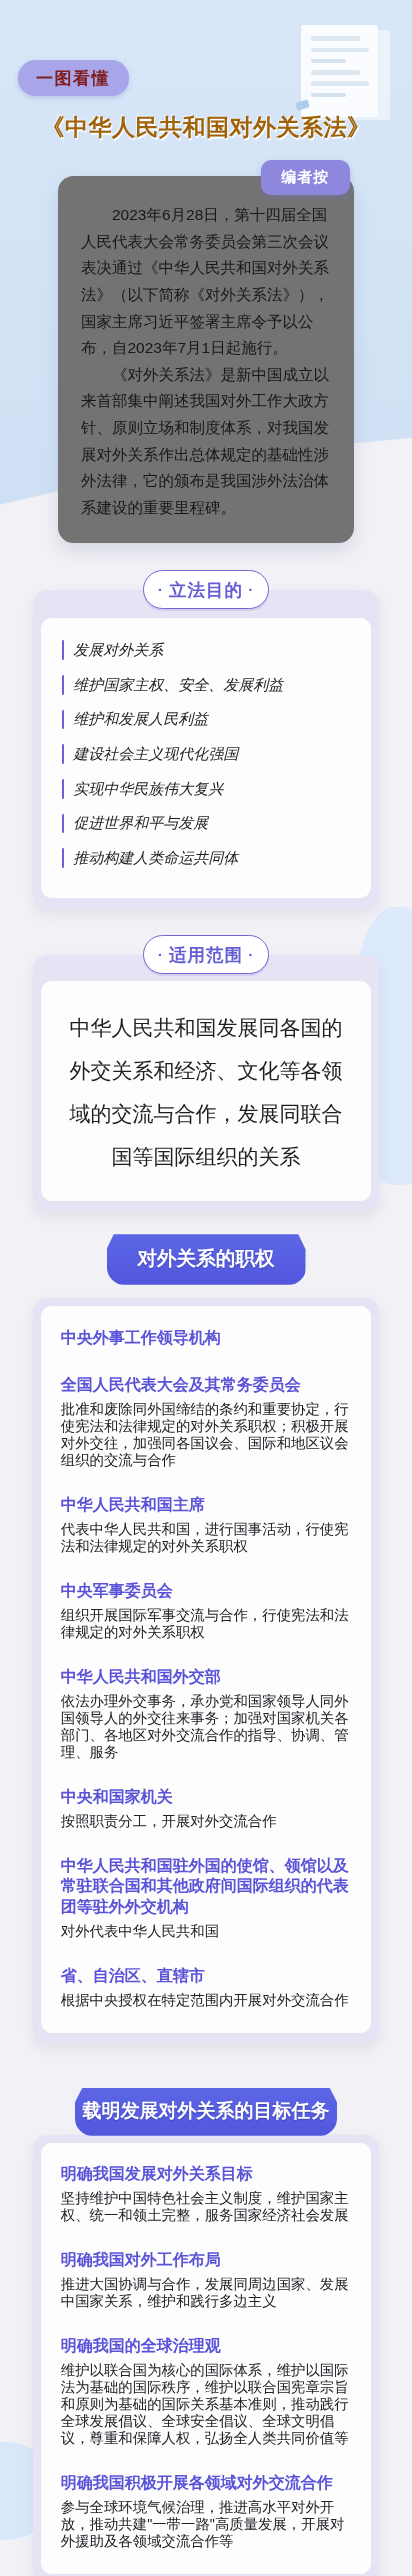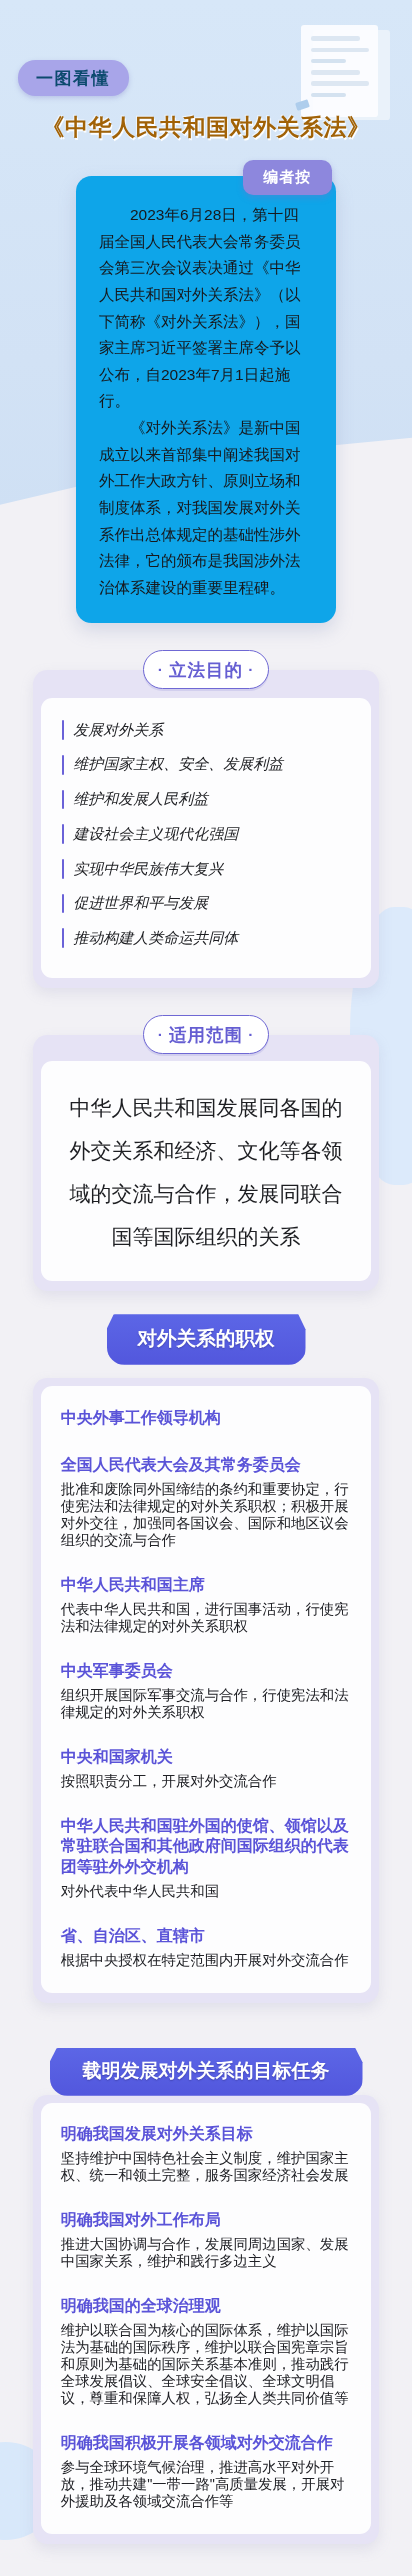--- a/index.html
+++ b/index.html
@@ -24,33 +24,33 @@
   .doc-sheet-back { position:absolute; top:5.2px; left:11.3px; width:77px; height:90px; background:rgba(236,243,250,.9); border-radius:3.1px; }
   .doc-sheet { position:absolute; top:0; left:0; width:77px; height:92px; background:rgba(252,253,255,.92); border-radius:3.1px; padding:11.3px 9.3px; }
   .doc-line { height:4.6px; border-radius:2.1px; background:#dde7f2; margin-bottom:6.7px; }
   .doc-line.short { width:60%; background:#d4e2f0; }
   .doc-line.mid { width:85%; }
   .doc-accent { position:absolute; left:-5.2px; bottom:13.4px; width:13.4px; height:8.2px; background:#aecdec; border-radius:1.5px; transform:rotate(-18deg); }
   
   .content { position:relative; z-index:1; }
   .badge {
     display:inline-block; margin:60px 0 0 17.5px; padding:6.7px 18.5px;
-    background:#a8a5e9; color:#0c4a6e; border-radius:17.5px;
+    background:#a8a5e9; color:#7f1d1d; border-radius:17.5px;
     font-size:17px; font-weight:bold; letter-spacing:1.5px;
     box-shadow:0 2.1px 5.2px rgba(130,130,200,.35);
   }
   .main-title {
     margin-top:15.5px; text-align:center;
     font-size:23px; font-weight:900; color:#a16207; letter-spacing:0.5px;
     text-shadow:1px 1.5px 0 rgba(255,255,255,.95), -1px -1px 0 rgba(255,255,255,.6);
   }
   
   .editor-card {
-    position:relative; width:260px; margin:33px auto 0;
-    background:#0ea5e9; border-radius:15.5px;
+    position:relative; width:296px; margin:33px auto 0;
+    background:#737373; border-radius:15.5px;
     padding:26px 23px 21.6px;
     box-shadow:0 7.2px 17.5px rgba(140,150,190,.28);
   }
   .editor-tab {
     position:absolute; top:-15.5px; right:4.1px;
     background:#8d87dd; color:#fff; border-radius:10.3px;
     padding:7.7px 20.6px; font-size:15px; font-weight:bold; letter-spacing:1px;
     box-shadow:0 3.1px 6.2px rgba(120,115,200,.35);
   }
   .editor-card p { font-size:15.5px; line-height:1.72; text-indent:2em; color:#17181c; }
@@ -82,21 +82,21 @@
   
   .banner {
     position:relative; z-index:2; margin:0 auto;
     background:linear-gradient(180deg,#5c66e6,#5257dd);
     color:#fff; text-align:center; font-weight:bold;
     border-radius:8.2px 8.2px 17.5px 17.5px;
     clip-path:polygon(7.2px 0, calc(100% - 7.2px) 0, 100% 30%, 100% 100%, 0 100%, 0 30%);
     text-shadow:0 1px 1.5px rgba(40,40,120,.45);
   }
   .banner-powers { width:199px; font-size:19.6px; padding:11.3px 0 12.4px; margin-top:23px; }
-  .banner-goals { width:313px; font-size:19px; padding:10.3px 0 11.3px; margin-top:45px; margin-bottom:-1px; }
+  .banner-goals { width:262px; font-size:19px; padding:10.3px 0 11.3px; margin-top:45px; margin-bottom:-1px; }
   .banner-gap { height:13.4px; }
   
   .entry { margin-bottom:26px; }
   .entry:last-child { margin-bottom:8.2px; }
   .entry h3 { font-size:16px; line-height:1.3; font-weight:bold; color:#5a53d8; margin-bottom:5.2px; }
   .entry p { font-size:14.4px; line-height:1.18; color:#202126; }
 </style>
 </head>
 <body>
 
@@ -195,20 +195,24 @@
       </div>
       <div class="entry">
         <h3>中华人民共和国主席</h3>
         <p>代表中华人民共和国，进行国事活动，行使宪法和法律规定的对外关系职权</p>
       </div>
       <div class="entry">
         <h3>中央军事委员会</h3>
         <p>组织开展国际军事交流与合作，行使宪法和法律规定的对外关系职权</p>
       </div>
       <div class="entry">
+        <h3>中华人民共和国外交部</h3>
+        <p>依法办理外交事务，承办党和国家领导人同外国领导人的外交往来事务；加强对国家机关各部门、各地区对外交流合作的指导、协调、管理、服务</p>
+      </div>
+      <div class="entry">
         <h3>中央和国家机关</h3>
         <p>按照职责分工，开展对外交流合作</p>
       </div>
       <div class="entry">
         <h3>中华人民共和国驻外国的使馆、领馆以及常驻联合国和其他政府间国际组织的代表团等驻外外交机构</h3>
         <p>对外代表中华人民共和国</p>
       </div>
       <div class="entry">
         <h3>省、自治区、直辖市</h3>
         <p>根据中央授权在特定范围内开展对外交流合作</p>

